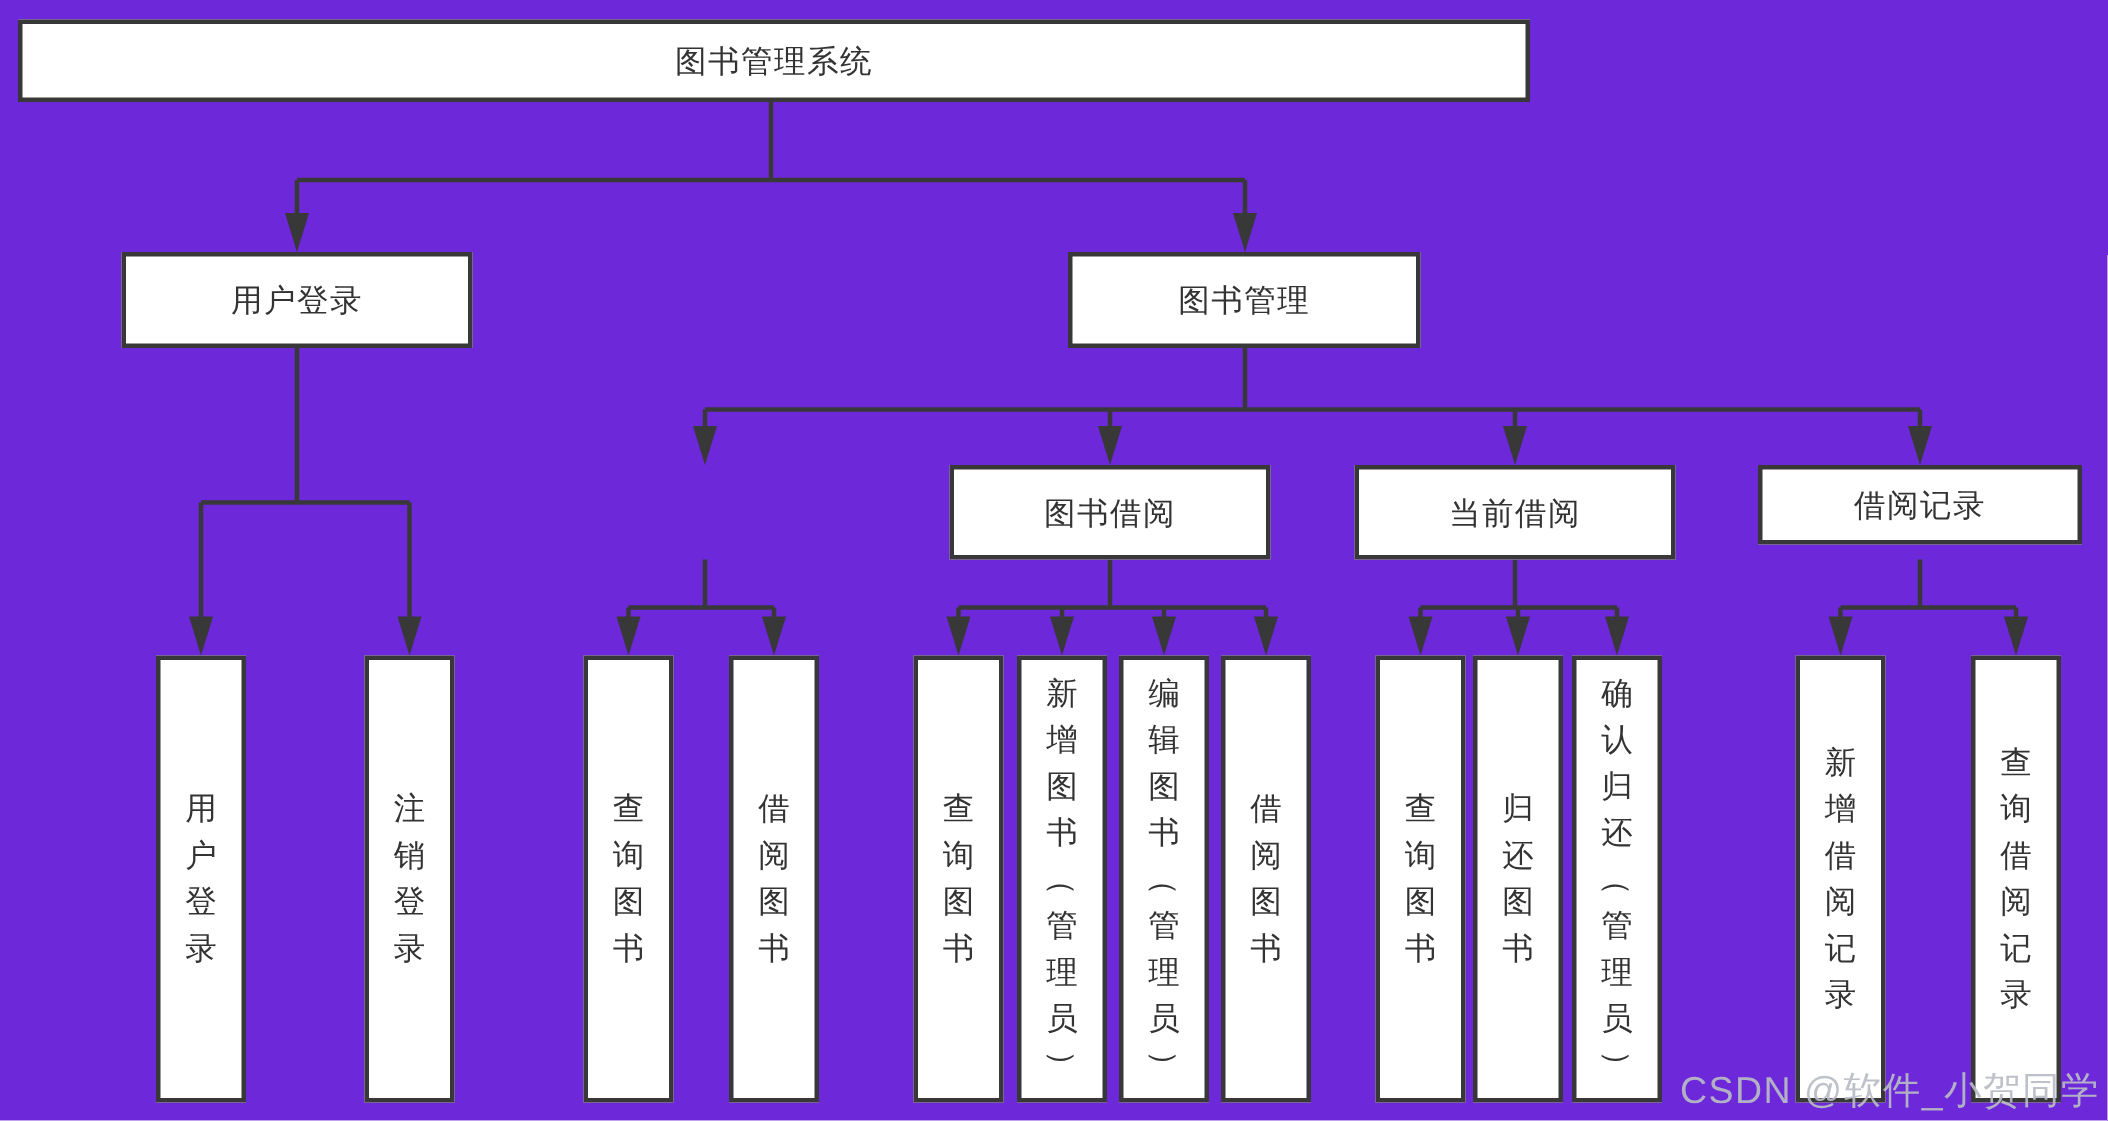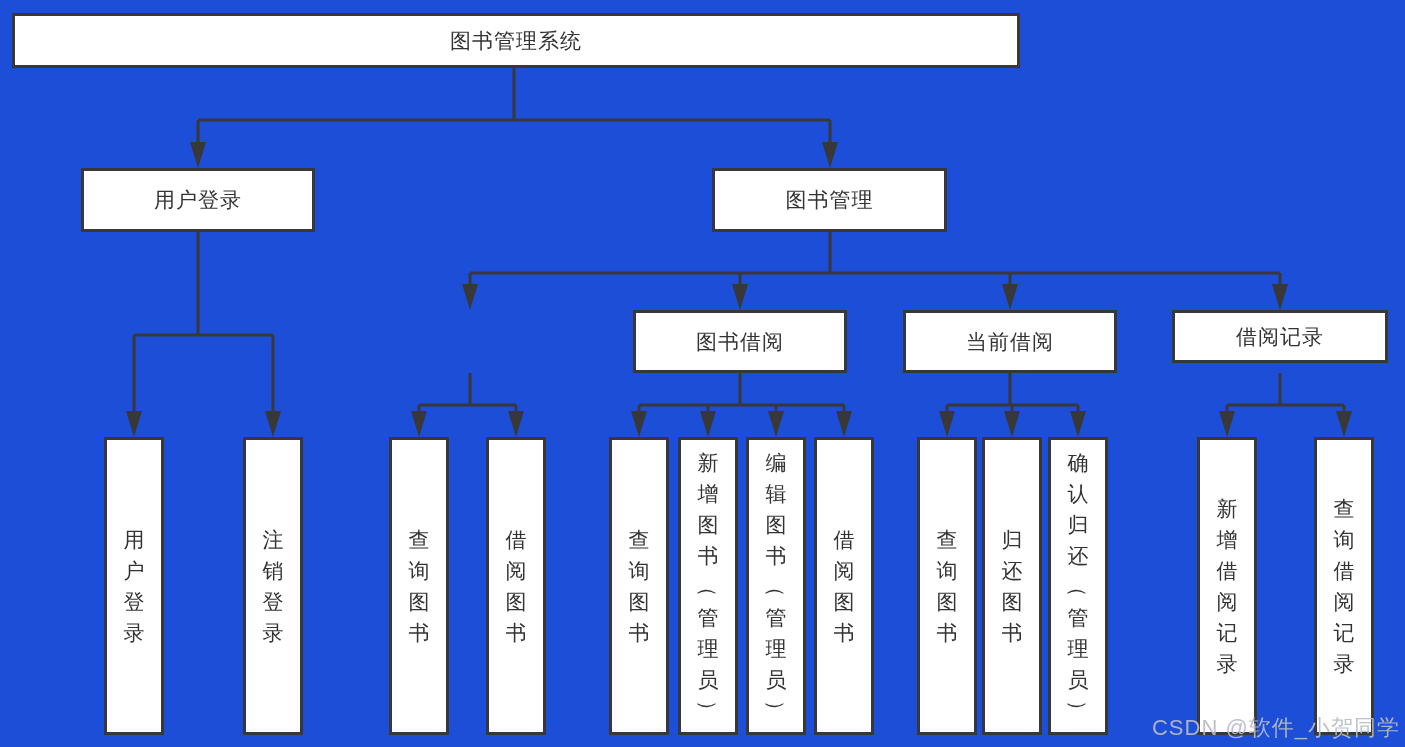--- a/index.html
+++ b/index.html
@@ -1,20 +1,20 @@
 <!DOCTYPE html>
 <html><head>
 <meta charset="utf-8">
 <style>
   html, body { margin: 0; padding: 0; background: #ffffff; }
   #stage {
     position: relative;
     width: 1405px;
     height: 747px;
-    background: #1d4ed8;
+    background: #6d28d9;
     font-family: "Liberation Sans", sans-serif;
     overflow: hidden;
   }
   #connectors {
     position: absolute;
     left: 0; top: 0;
     width: 1405px; height: 747px;
     pointer-events: none;
   }
   .node {
@@ -39,21 +39,21 @@
     width: 100%;
     text-align: center;
     font-size: 21px;
     line-height: 31px;
   }
   .node.v .ch.rot { transform: rotate(90deg); }
   #watermark {
     position: absolute;
     right: 5px;
     bottom: 4px;
-    font-size: 22px;
+    font-size: 25px;
     color: rgba(184, 188, 196, 0.92);
     letter-spacing: 1px;
     z-index: 5;
     white-space: nowrap;
     margin-top: 29px;
   }
 </style>
 </head>
 <body>
 

